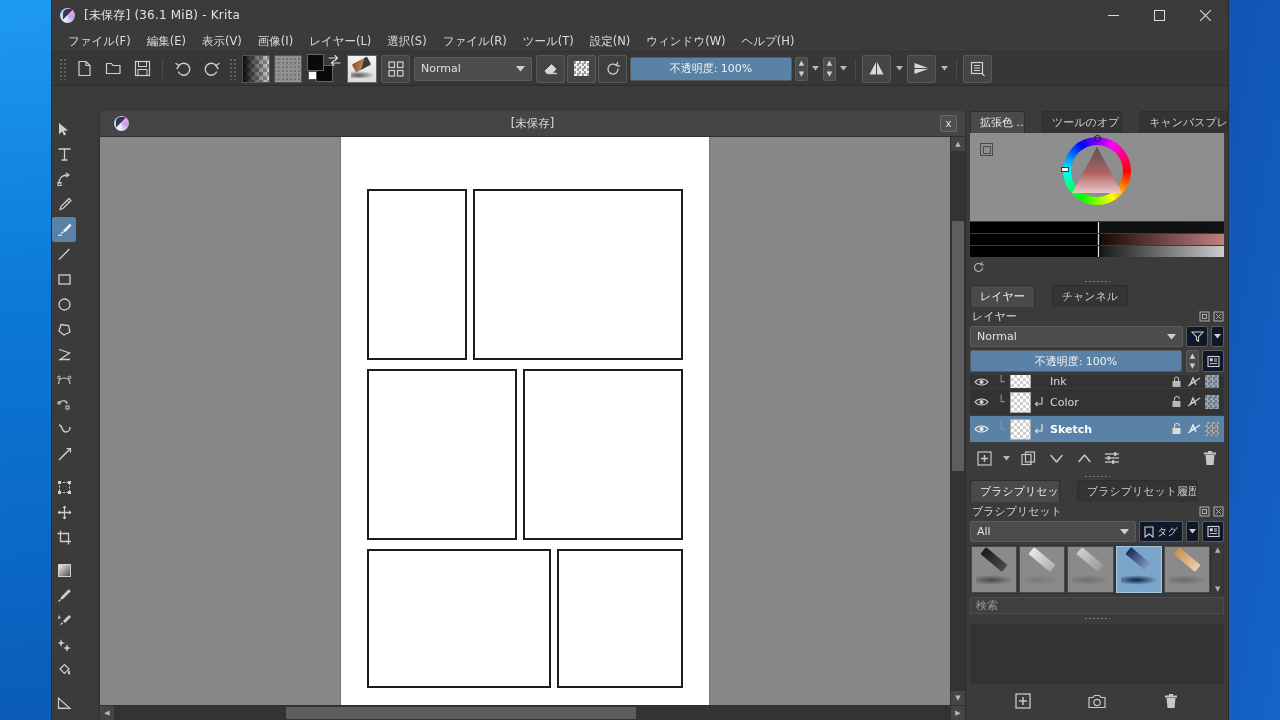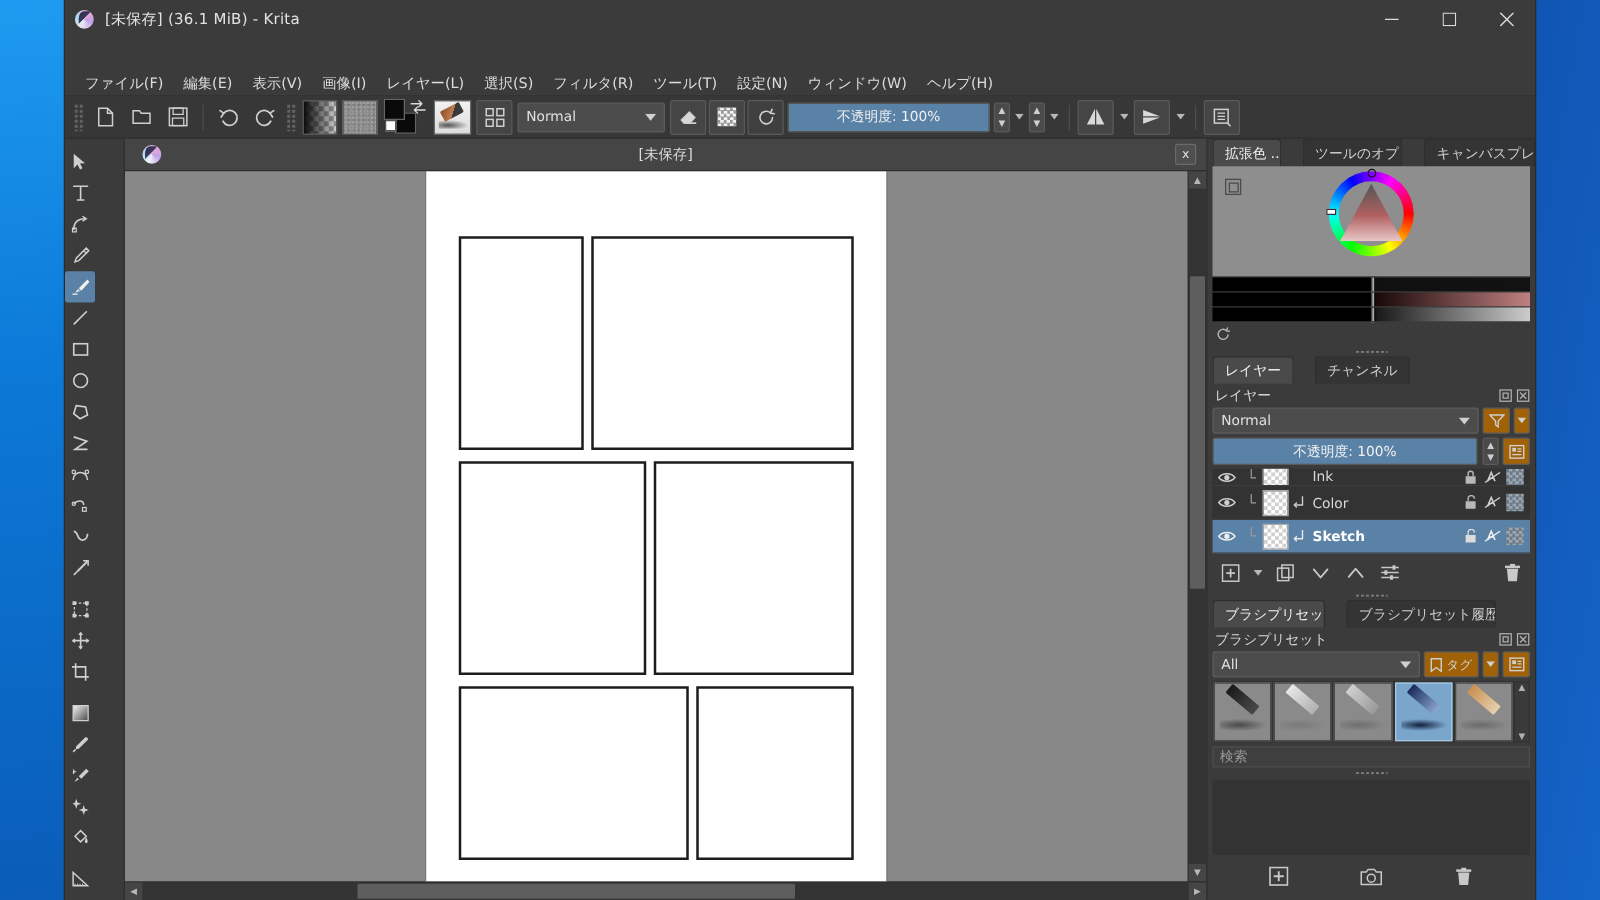--- a/index.html
+++ b/index.html
@@ -44,21 +44,21 @@
   .win-controls { margin-left: auto; display: flex; height: 31px; }
   .win-btn {
     width: 46px; height: 31px; display:flex; align-items:center; justify-content:center;
     color: #dcdcdc;
   }
   .win-btn svg { display:block; }
 
   
   .menubar {
     height: 21px; background: #3b3b3b; display: flex; align-items: center;
-    padding-left: 8px; flex: none; border-bottom: 1px solid #333; margin-top: 25px;
+    padding-left: 8px; flex: none; border-bottom: 1px solid #333;
   }
   .menu-item {
     padding: 2px 8px; font-size: 11.5px; color: #dcdcdc; cursor: default;
     white-space: nowrap;
   }
 
   
   .toolbar {
     height: 34px; background: #373737; display: flex; align-items: center;
     flex: none; padding: 0 4px; gap: 0px; border-bottom: 1px solid #2d2d2d;
@@ -120,21 +120,21 @@
   }
   .slider-widget .fill { position:absolute; left:0; top:0; bottom:0; background:#5a81a6; }
   .slider-widget span { position:relative; z-index:2; }
   .spinner {
     width: 13px; height:24px; display:flex; flex-direction:column; margin-left:1px;
     background:#4a4a4a; border:1px solid #5a5a5a; border-radius:2px;
   }
   .spinner div { flex:1; display:flex; align-items:center; justify-content:center; color:#cfcfcf; font-size:7px; }
 
   
-  .app-body { flex:1; display:flex; min-height:0; }
+  .app-body { flex:1; display:flex; min-height:0;margin-top:25px; }
 
   
   .toolbox {
     width: 48px; background:#3b3b3b; flex:none; padding-top: 6px;
     display:flex; flex-wrap: wrap; align-content: flex-start;
     border-right: 1px solid #2f2f2f;
   }
   .tool {
     width: 24px; height: 25px; display:flex; align-items:center; justify-content:center;
     color:#c8c8c8;
@@ -259,21 +259,21 @@
     background-size: 4px 3px;
   }
 
   
   .layer-ctrl-row { display:flex; align-items:center; gap:3px; padding: 0 4px 3px; }
   .layer-combo {
     flex:1; height:21px; background:#4c4c4c; border:1px solid #5c5c5c; border-radius:2px;
     display:flex; align-items:center; padding:0 6px; font-size:11px; color:#e0e0e0;
   }
   .icon-btn {
-    width:22px; height:21px; background:#a16207; border:1px solid #5c5c5c; border-radius:2px;
+    width:22px; height:21px; background:#0f172a; border:1px solid #5c5c5c; border-radius:2px;
     display:flex; align-items:center; justify-content:center; color:#d0d0d0;
   }
   .icon-btn.narrow { width:13px; }
   .opacity-row { display:flex; align-items:center; gap:3px; padding: 0 4px 3px; }
   .opacity-slider {
     flex:1; height:22px; background:#5a81a6; border:1px solid #5a5a5a; border-radius:2px;
     display:flex; align-items:center; justify-content:center; color:#f2f2f2; font-size:11px;
   }
   .layer-list { background:#333; margin: 0 4px; }
   .layer-row {
@@ -359,21 +359,21 @@
     </div>
   </div>
 
   <div class="menubar">
     <div class="menu-item">ファイル(F)</div>
     <div class="menu-item">編集(E)</div>
     <div class="menu-item">表示(V)</div>
     <div class="menu-item">画像(I)</div>
     <div class="menu-item">レイヤー(L)</div>
     <div class="menu-item">選択(S)</div>
-    <div class="menu-item">フィルタ(R)</div>
+    <div class="menu-item">ファイル(R)</div>
     <div class="menu-item">ツール(T)</div>
     <div class="menu-item">設定(N)</div>
     <div class="menu-item">ウィンドウ(W)</div>
     <div class="menu-item">ヘルプ(H)</div>
   </div>
 
   <div class="toolbar">
     <div class="tb-handle"></div>
 
     <div class="tb-btn">

